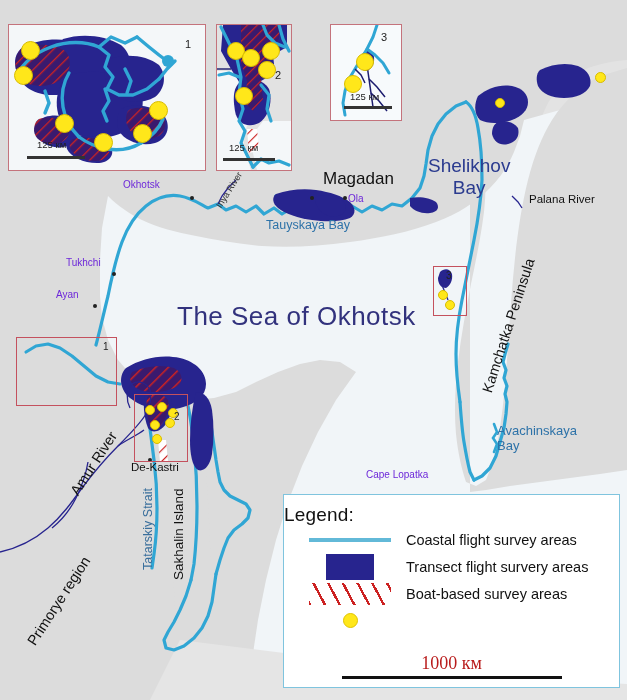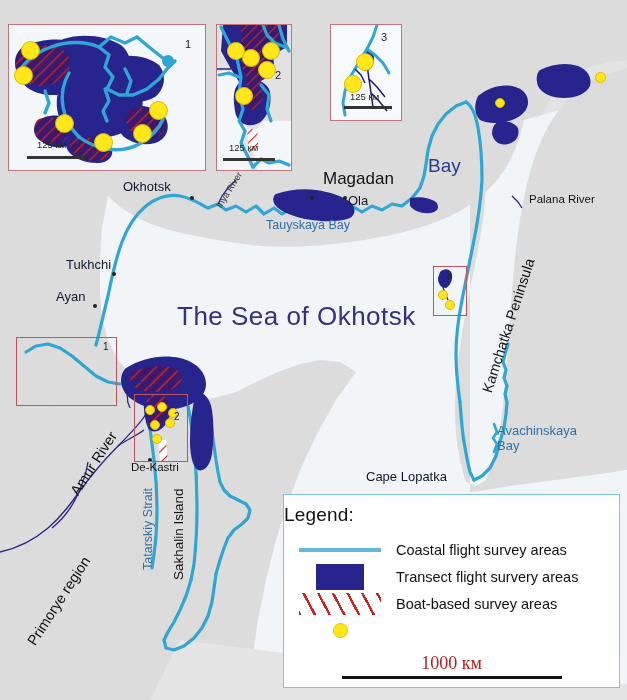--- a/index.html
+++ b/index.html
@@ -10,21 +10,21 @@
     width:627px;height:700px;
     overflow:hidden;
     background:#e2e2e2;
   }
 
   
   .geo-svg{position:absolute;left:0;top:0;width:627px;height:700px;}
 
   
   .lbl{position:absolute;white-space:nowrap;color:#111111;font-size:13px;line-height:1;}
-  .lbl.city{font-size:13px;color:#0f172a;}
+  .lbl.city{font-size:10px;color:#6d28d9;}
   .lbl.city-big{font-size:17px;color:#111;margin-left:44px;}
   .lbl.bay-blue{color:#2d72a8;font-size:12.5px;}
   .lbl.sea-title{color:#32327d;font-size:26px;letter-spacing:.5px;}
   .lbl.shelikhov{color:#2b3b8f;font-size:19px;text-align:center;line-height:1.15;}
   .lbl.avach{color:#2d72a8;font-size:13px;line-height:1.15;}
   .lbl.small{font-size:11.5px;}
   .lbl.rot-amur{transform:rotate(-57deg);transform-origin:left top;font-size:14.5px;}
   .lbl.rot-prim{transform:rotate(-57deg);transform-origin:left top;font-size:14.5px;}
   .lbl.rot-kam{transform:rotate(-72deg);transform-origin:left top;font-size:14.5px;}
   .lbl.rot-sak{transform:rotate(-90deg);transform-origin:left top;font-size:13.5px;}
@@ -47,21 +47,21 @@
   .pt{position:absolute;border-radius:50%;background:#ffe71a;border:1px solid #d9bc00;}
 
   
   #legend{
     position:absolute;left:283px;top:494px;width:337px;height:194px;
     background:#ffffff;border:1.2px solid #7fc4de;box-sizing:border-box;
   }
   #legend .legend-title{
     text-align:left;font-size:19px;color:#111;margin-top:9px;letter-spacing:.2px;
   }
-  .legend-rows{margin-top:10px;}
+  .legend-rows{padding-left:10px;}
   .legend-row{display:flex;align-items:center;height:27px;}
   .legend-key{width:112px;display:flex;align-items:center;justify-content:center;flex:0 0 112px;}
   .legend-text{font-size:14.5px;color:#111;}
   .key-line{width:82px;height:4px;background:#62b9d8;}
   .key-rect{width:48px;height:26px;background:#27248e;}
   .key-hatch{width:82px;height:22px;
     background:repeating-linear-gradient(62deg,
        #cc2222 0 2.4px, #ffffff 2.4px 13px);}
   .key-dot{width:13px;height:13px;border-radius:50%;background:#ffe71a;border:1px solid #e0c400;}
   .scale-wrap{position:absolute;left:0;right:0;bottom:8px;text-align:center;}
@@ -347,20 +347,21 @@
   <div class="city-dot" style="left:93px;top:304px;"></div>
 
   <div class="lbl small" style="left:131px;top:462px;">De-Kastri</div>
   <div class="city-dot" style="left:148px;top:458px;"></div>
 
   <div class="lbl city" style="left:366px;top:470px;">Cape Lopatka</div>
 
   <div class="lbl sea-title" style="left:133px;top:303px;margin-left:44px;">The  Sea of Okhotsk</div>
 
   <div class="lbl shelikhov" style="left:428px;top:155px;">
+    <div>Shelikhov</div>
     <div>Bay</div>
   </div>
 
   <div class="lbl avach" style="left:497px;top:424px;">
     <div>Avachinskaya</div>
     <div>Bay</div>
   </div>
 
   <div class="lbl bay-blue" style="left:266px;top:219px;">Tauyskaya Bay</div>
 

